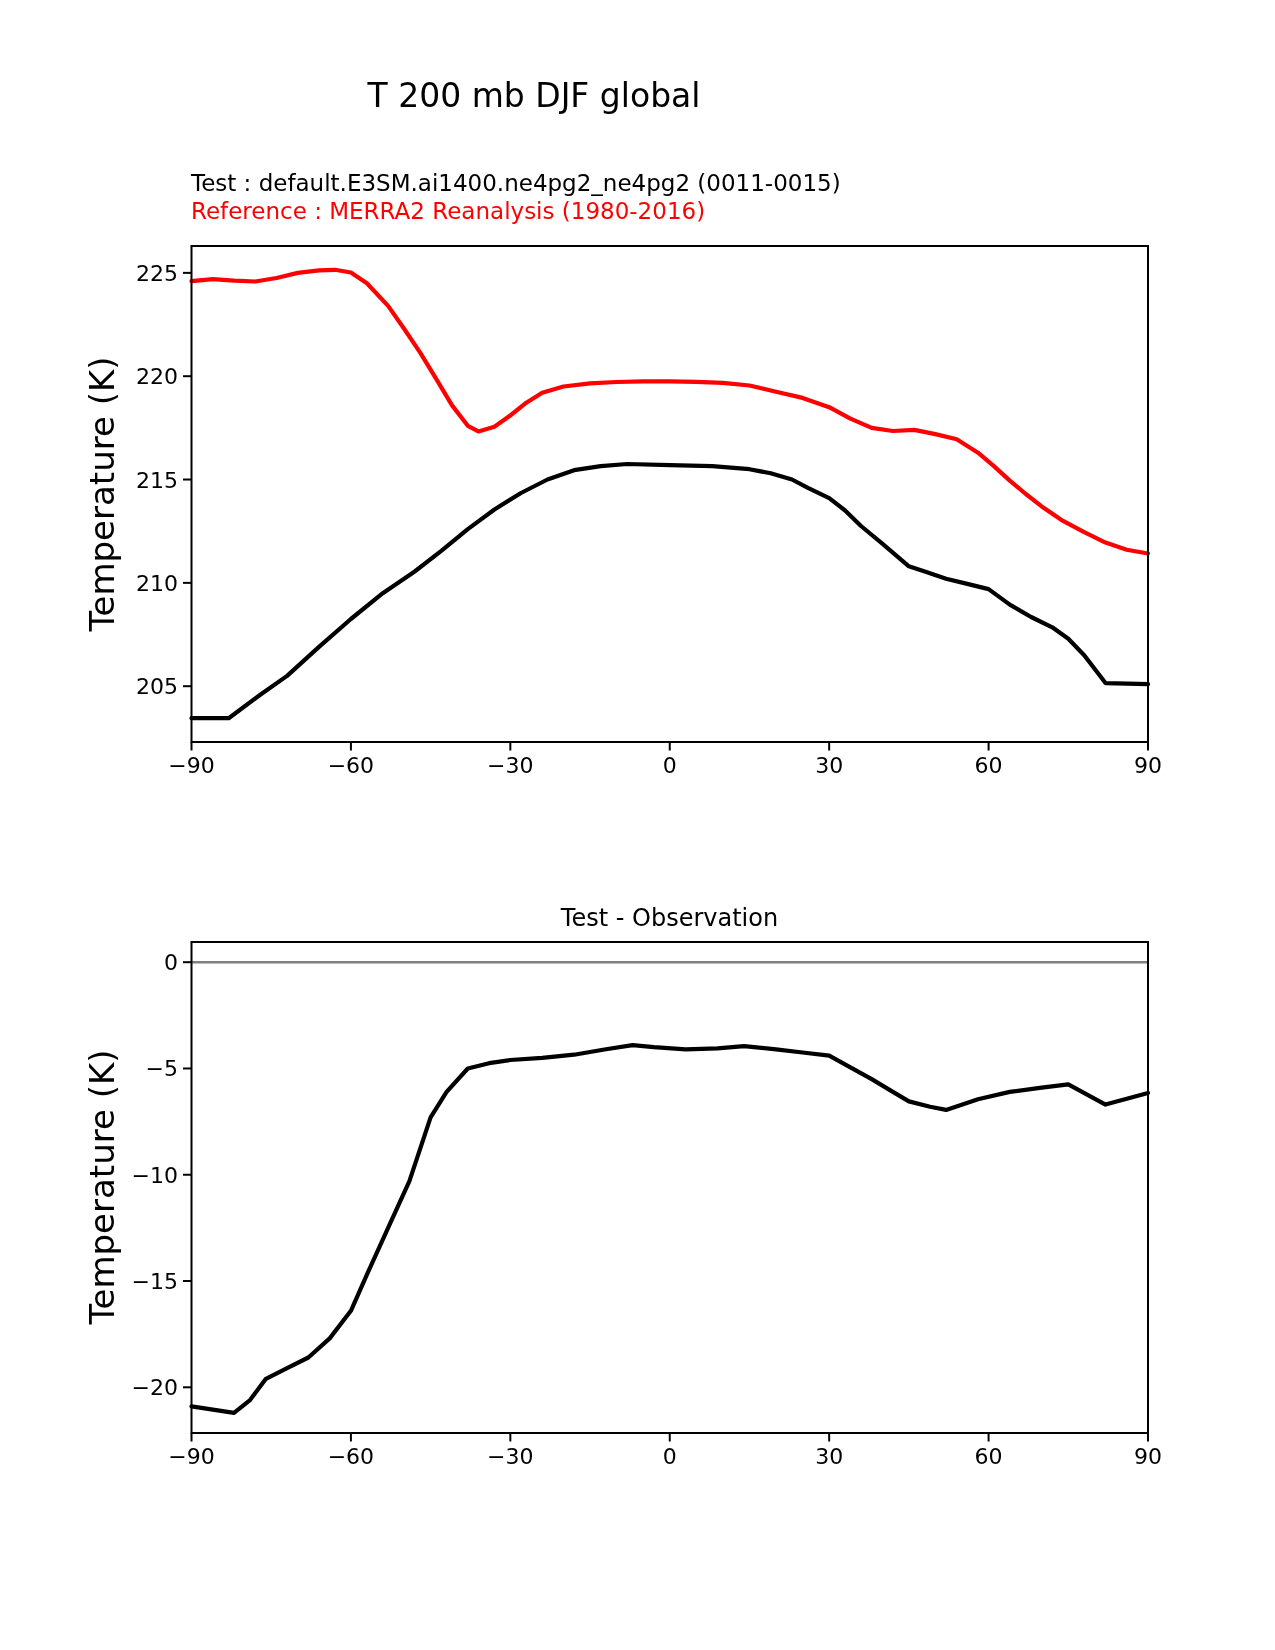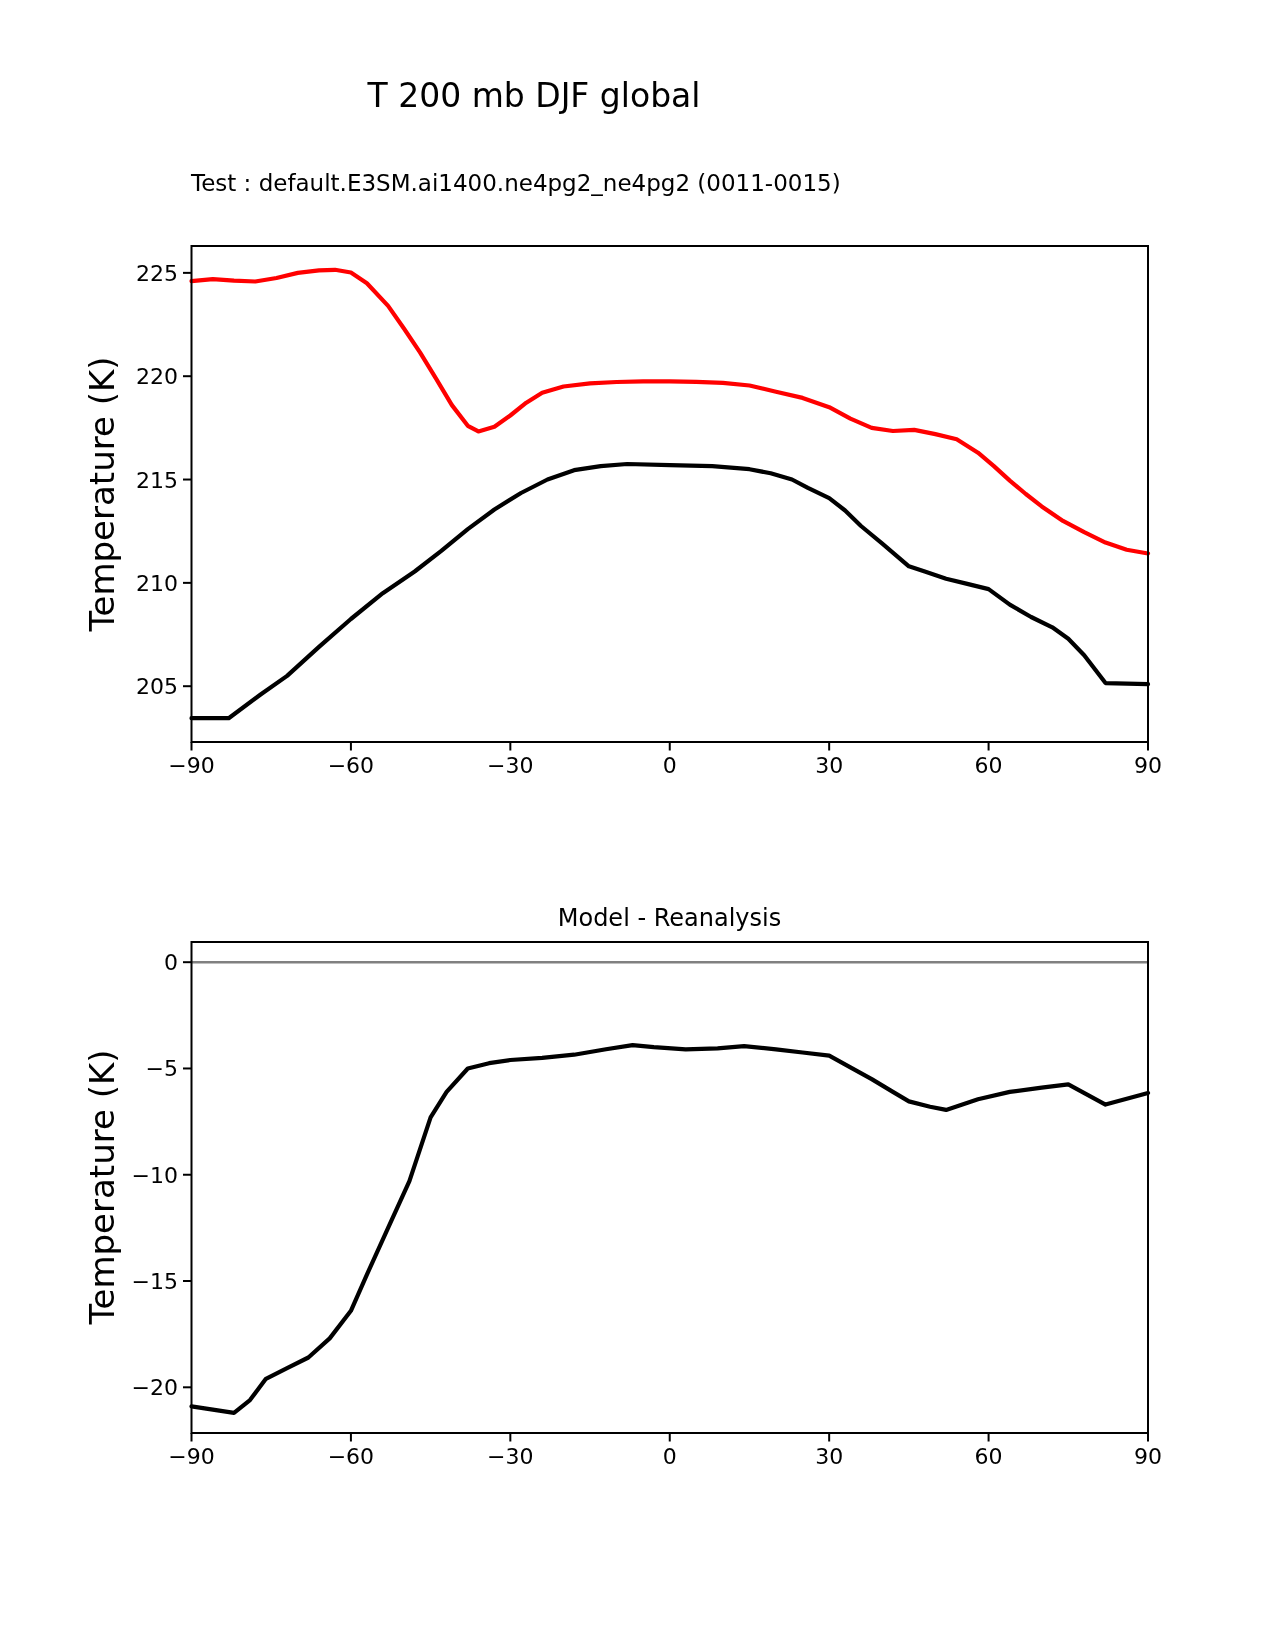--- a/index.html
+++ b/index.html
@@ -52,25 +52,26 @@
   svg text { font-family: "DejaVu Sans", "Liberation Sans", sans-serif; }
 </style>
 </head>
 <body>
 
 <div class="figure">
 
   <div class="main-title">T 200 mb DJF global</div>
 
   <div class="anno test">Test : default.E3SM.ai1400.ne4pg2_ne4pg2 (0011-0015)</div>
+  <div class="anno ref">Reference : MERRA2 Reanalysis (1980-2016)</div>
 
   <div class="ylabel p1">Temperature (K)</div>
   <div class="ylabel p2">Temperature (K)</div>
 
-  <div class="panel2-title">Model - Reanalysis</div>
+  <div class="panel2-title">Test - Observation</div>
 
   <svg id="chart-svg" width="1275" height="1650" viewBox="0 0 1275 1650" xmlns="http://www.w3.org/2000/svg">
     <g id="panel-0">
         <line x1="191.5" x2="191.5" y1="742" y2="750.5" stroke="#000000" stroke-width="2"></line>
         <text x="191.5" y="772.5" text-anchor="middle" font-size="22" fill="#000000">−90</text>
         <line x1="350.91666666666663" x2="350.91666666666663" y1="742" y2="750.5" stroke="#000000" stroke-width="2"></line>
         <text x="350.91666666666663" y="772.5" text-anchor="middle" font-size="22" fill="#000000">−60</text>
         <line x1="510.3333333333333" x2="510.3333333333333" y1="742" y2="750.5" stroke="#000000" stroke-width="2"></line>
         <text x="510.3333333333333" y="772.5" text-anchor="middle" font-size="22" fill="#000000">−30</text>
         <line x1="669.75" x2="669.75" y1="742" y2="750.5" stroke="#000000" stroke-width="2"></line>

